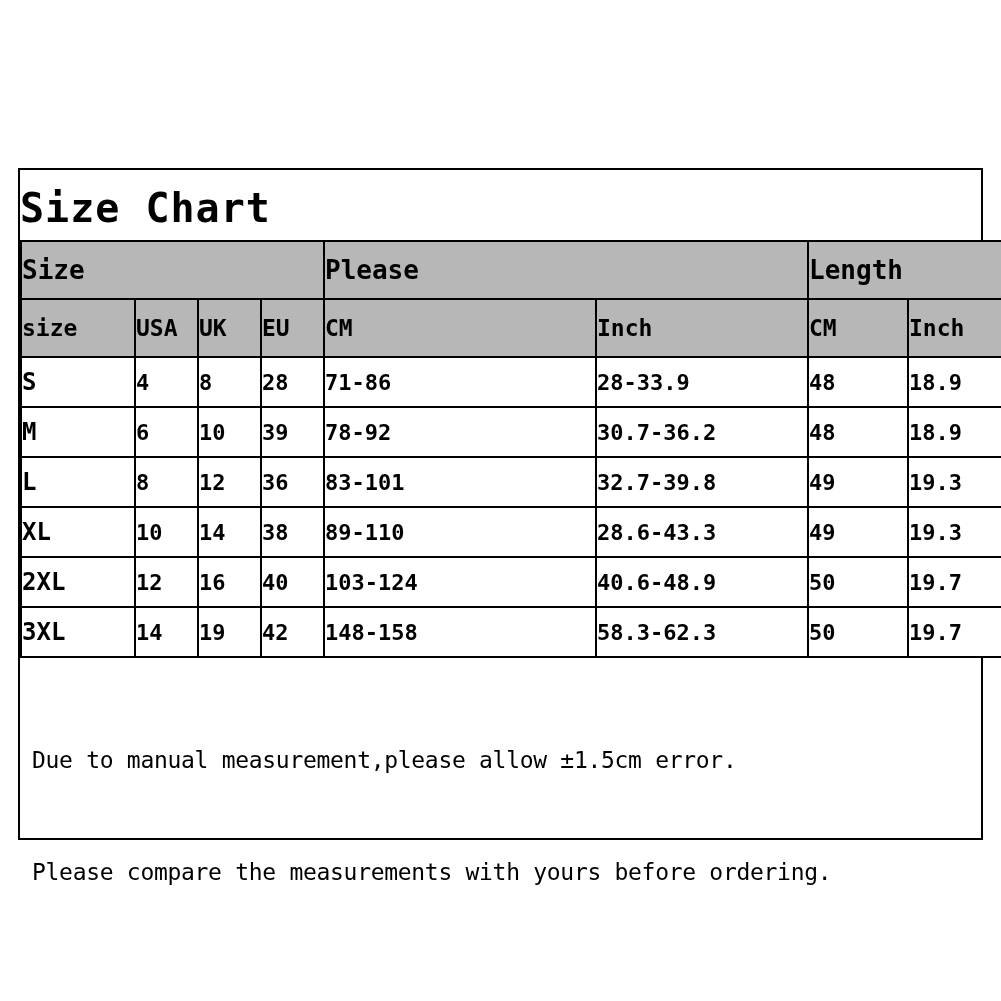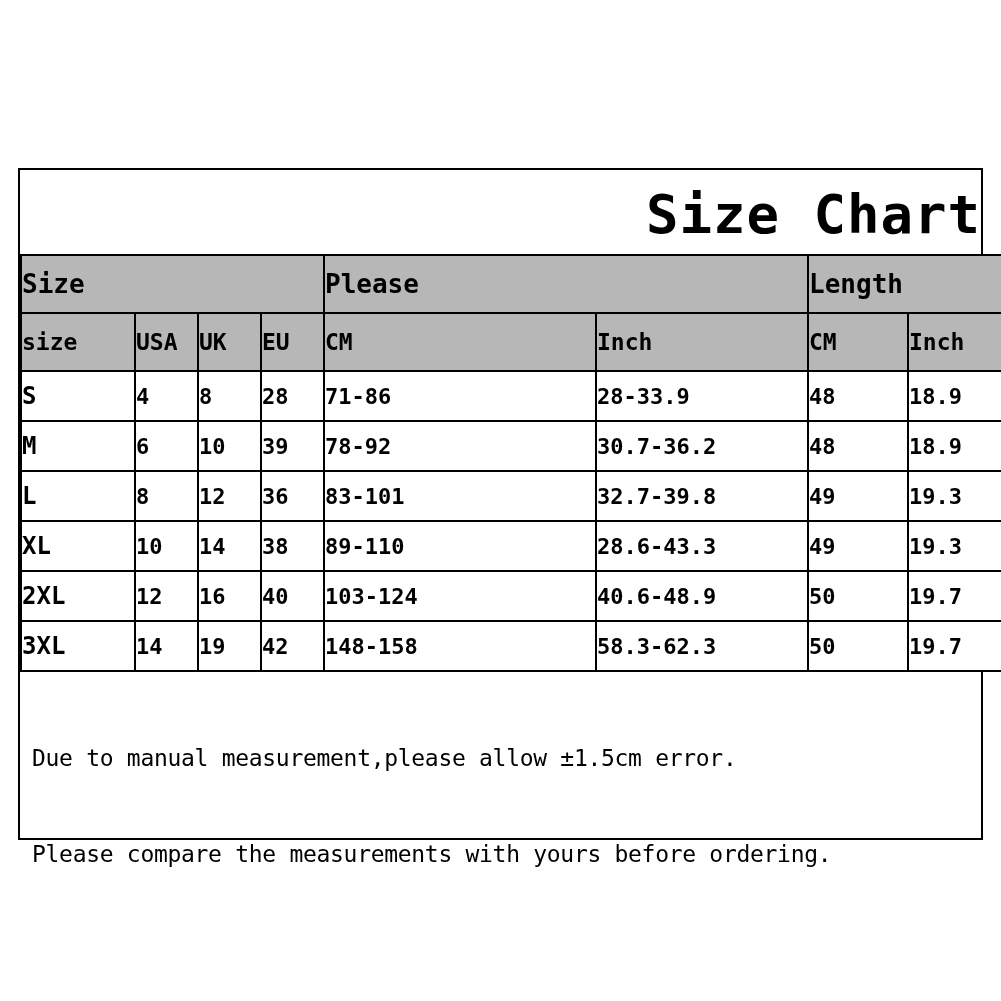--- a/index.html
+++ b/index.html
@@ -24,24 +24,24 @@
     position: absolute;
     left: 18px;
     top: 168px;
     width: 965px;
     height: 672px;
     border: 2px solid #000000;
     background: #ffffff;
     box-sizing: border-box;
   }
   #chart-title {
-    text-align: right;
+    text-align: left;
     font-family: "DejaVu Sans Mono", monospace;
     font-weight: bold;
-    font-size: 54px;
+    font-size: 40px;
     letter-spacing: 1px;
     line-height: 1;
     padding-top: 18px;
     padding-bottom: 12px;
   }
   table.size-table {
     border-collapse: collapse;
     width: 961px;
     table-layout: fixed;
     margin: 0;
@@ -79,20 +79,21 @@
     padding: 8px 12px 0 12px;
     font-family: "DejaVu Sans Mono", monospace;
     font-size: 23px;
     line-height: 1.38;
     letter-spacing: -0.3px;
     white-space: pre-wrap;
     color: #000000;
   }
   .notes div {
     white-space: nowrap;
+    margin-top: 16px;
   }
 </style>
 </head>
 <body>
 
 <div id="page">
   <div id="chart-frame">
 
     <div id="chart-title">Size Chart</div>
 

